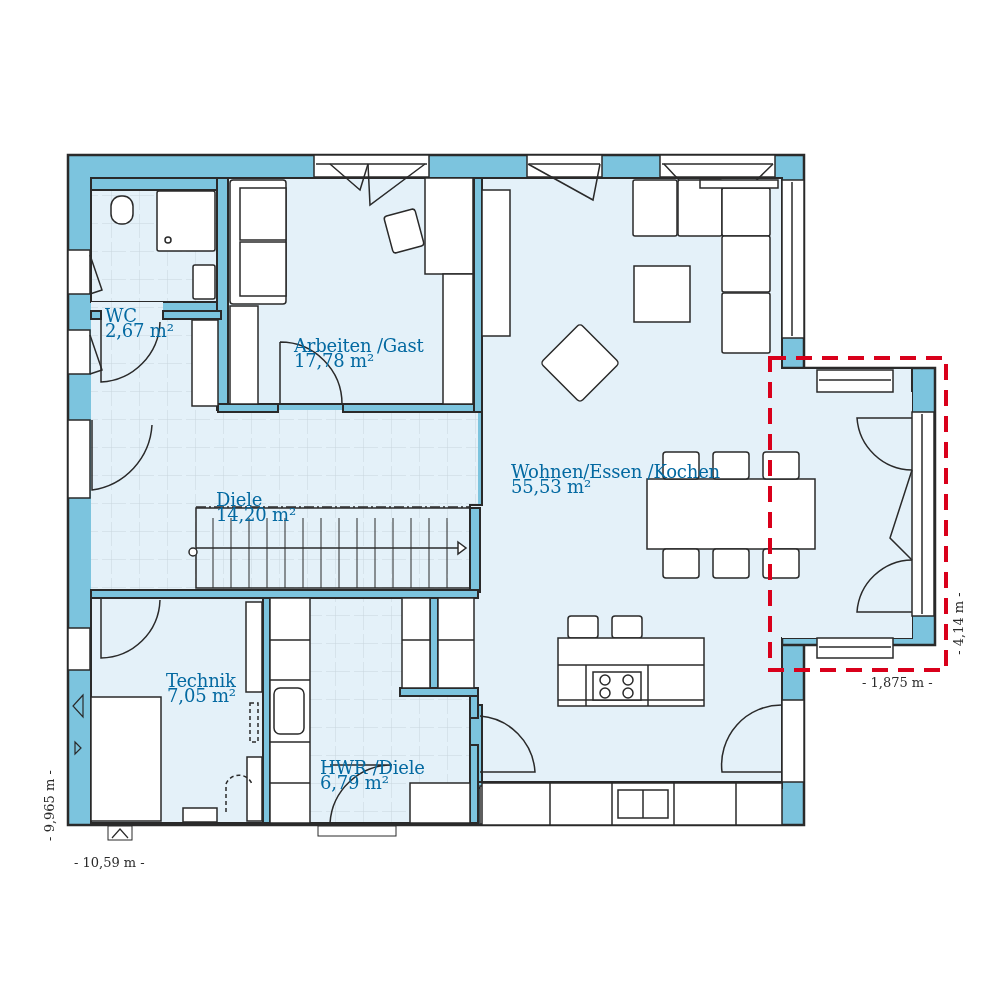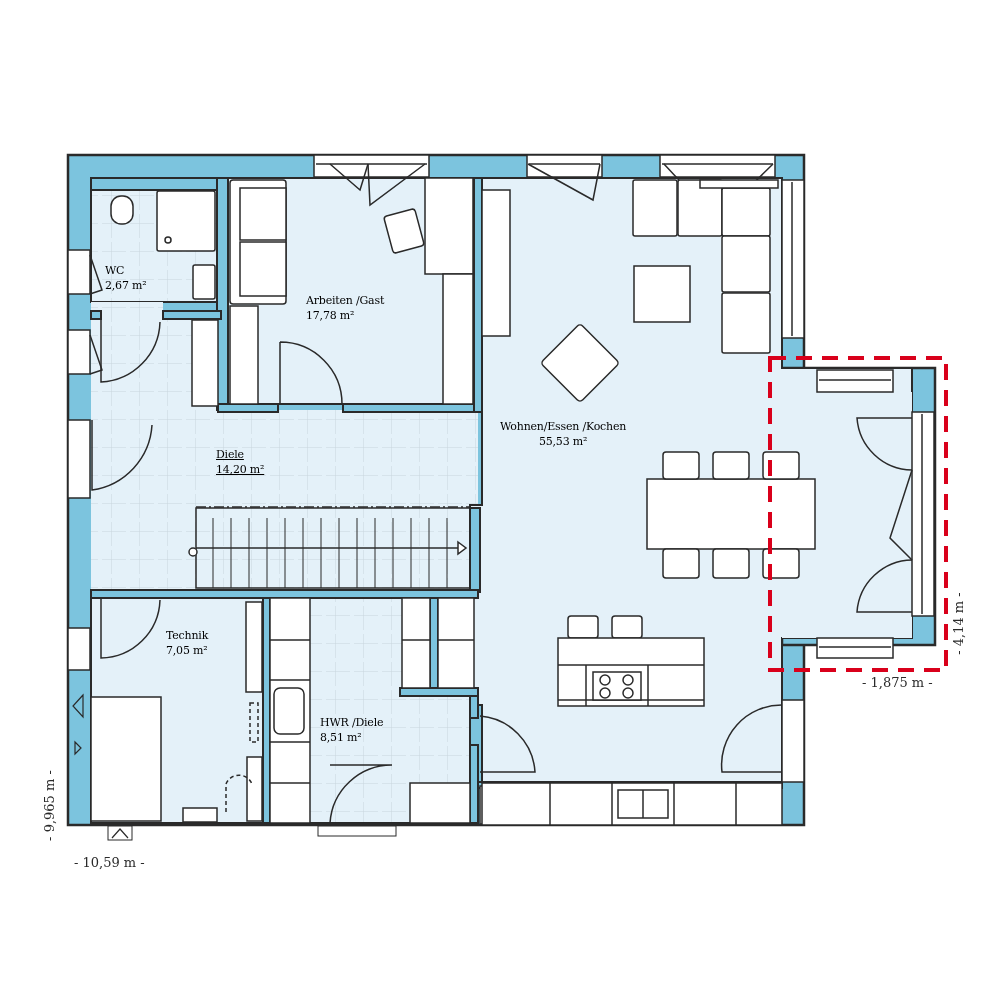--- a/index.html
+++ b/index.html
@@ -1,18 +1,18 @@
 <!DOCTYPE html>
 <html><head>
   <meta charset="utf-8">
   <style>
     html, body { margin: 0; padding: 0; background: #ffffff; }
     body { width: 1000px; height: 1000px; position: relative; overflow: hidden; font-family: "DejaVu Serif", serif; }
     #plan { position: absolute; left: 0; top: 0; width: 1000px; height: 1000px; }
-    .room-label { position: absolute; font-family: "DejaVu Serif", serif; font-size: 11px; line-height: 15px; color: #000000; letter-spacing: -0.2px; }
+    .room-label { position: absolute; font-family: "DejaVu Serif", serif; font-size: 18px; line-height: 15px; color: #0369a1; letter-spacing: -0.2px; margin-top: 45px; }
     .room-label .area { display: block; }
     .dim { position: absolute; font-family: "DejaVu Serif", serif; font-size: 13px; color: #2a2a2a; white-space: nowrap; text-align: center; }
     .dim.vert { transform: rotate(-90deg); transform-origin: center center; }
   </style>
 </head>
 <body>
 
 <svg id="plan" viewBox="0 0 1000 1000" xmlns="http://www.w3.org/2000/svg">
   <defs>
     <pattern id="tiles" width="28" height="28" patternUnits="userSpaceOnUse">
@@ -216,37 +216,37 @@
     <polyline points="112,838 120,829 128,838"></polyline>
   </g>
 
   <rect x="770" y="358" width="176" height="312" fill="none" stroke="#d9001b" stroke-width="4" stroke-dasharray="16 10"></rect>
 </svg>
 
 <div class="room-label" style="left:105px; top:263px;">
   <span>WC</span>
   <span class="area">2,67 m²</span>
 </div>
-<div class="room-label" style="left:306px; top:293px;">
+<div class="room-label" style="left:294px; top:293px;">
   <span>Arbeiten /Gast</span>
   <span class="area">17,78 m²</span>
 </div>
-<div class="room-label" style="left:216px; top:447px;text-decoration:underline;">
+<div class="room-label" style="left:216px; top:447px;">
   <span>Diele</span>
   <span class="area">14,20 m²</span>
 </div>
-<div class="room-label" style="left:500px; top:419px;text-align:center;">
+<div class="room-label" style="left:511px; top:419px;">
   <span>Wohnen/Essen /Kochen</span>
   <span class="area">55,53 m²</span>
 </div>
-<div class="room-label" style="left:166px; top:628px;">
+<div class="room-label" style="left:166px; top:628px;text-align:right;">
   <span>Technik</span>
   <span class="area">7,05 m²</span>
 </div>
 <div class="room-label" style="left:320px; top:715px;">
   <span>HWR /Diele</span>
-  <span class="area">8,51 m²</span>
+  <span class="area">6,79 m²</span>
 </div>
 
 <div class="dim" style="left:74px; top:855px;">- 10,59 m -</div>
 <div class="dim vert" style="left:4px; top:798px; width:90px; text-align:center;">- 9,965 m -</div>
 <div class="dim" style="left:862px; top:675px;">- 1,875 m -</div>
 <div class="dim vert" style="left:918px; top:616px; width:80px; text-align:center;">- 4,14 m -</div>
 
 </body></html>

